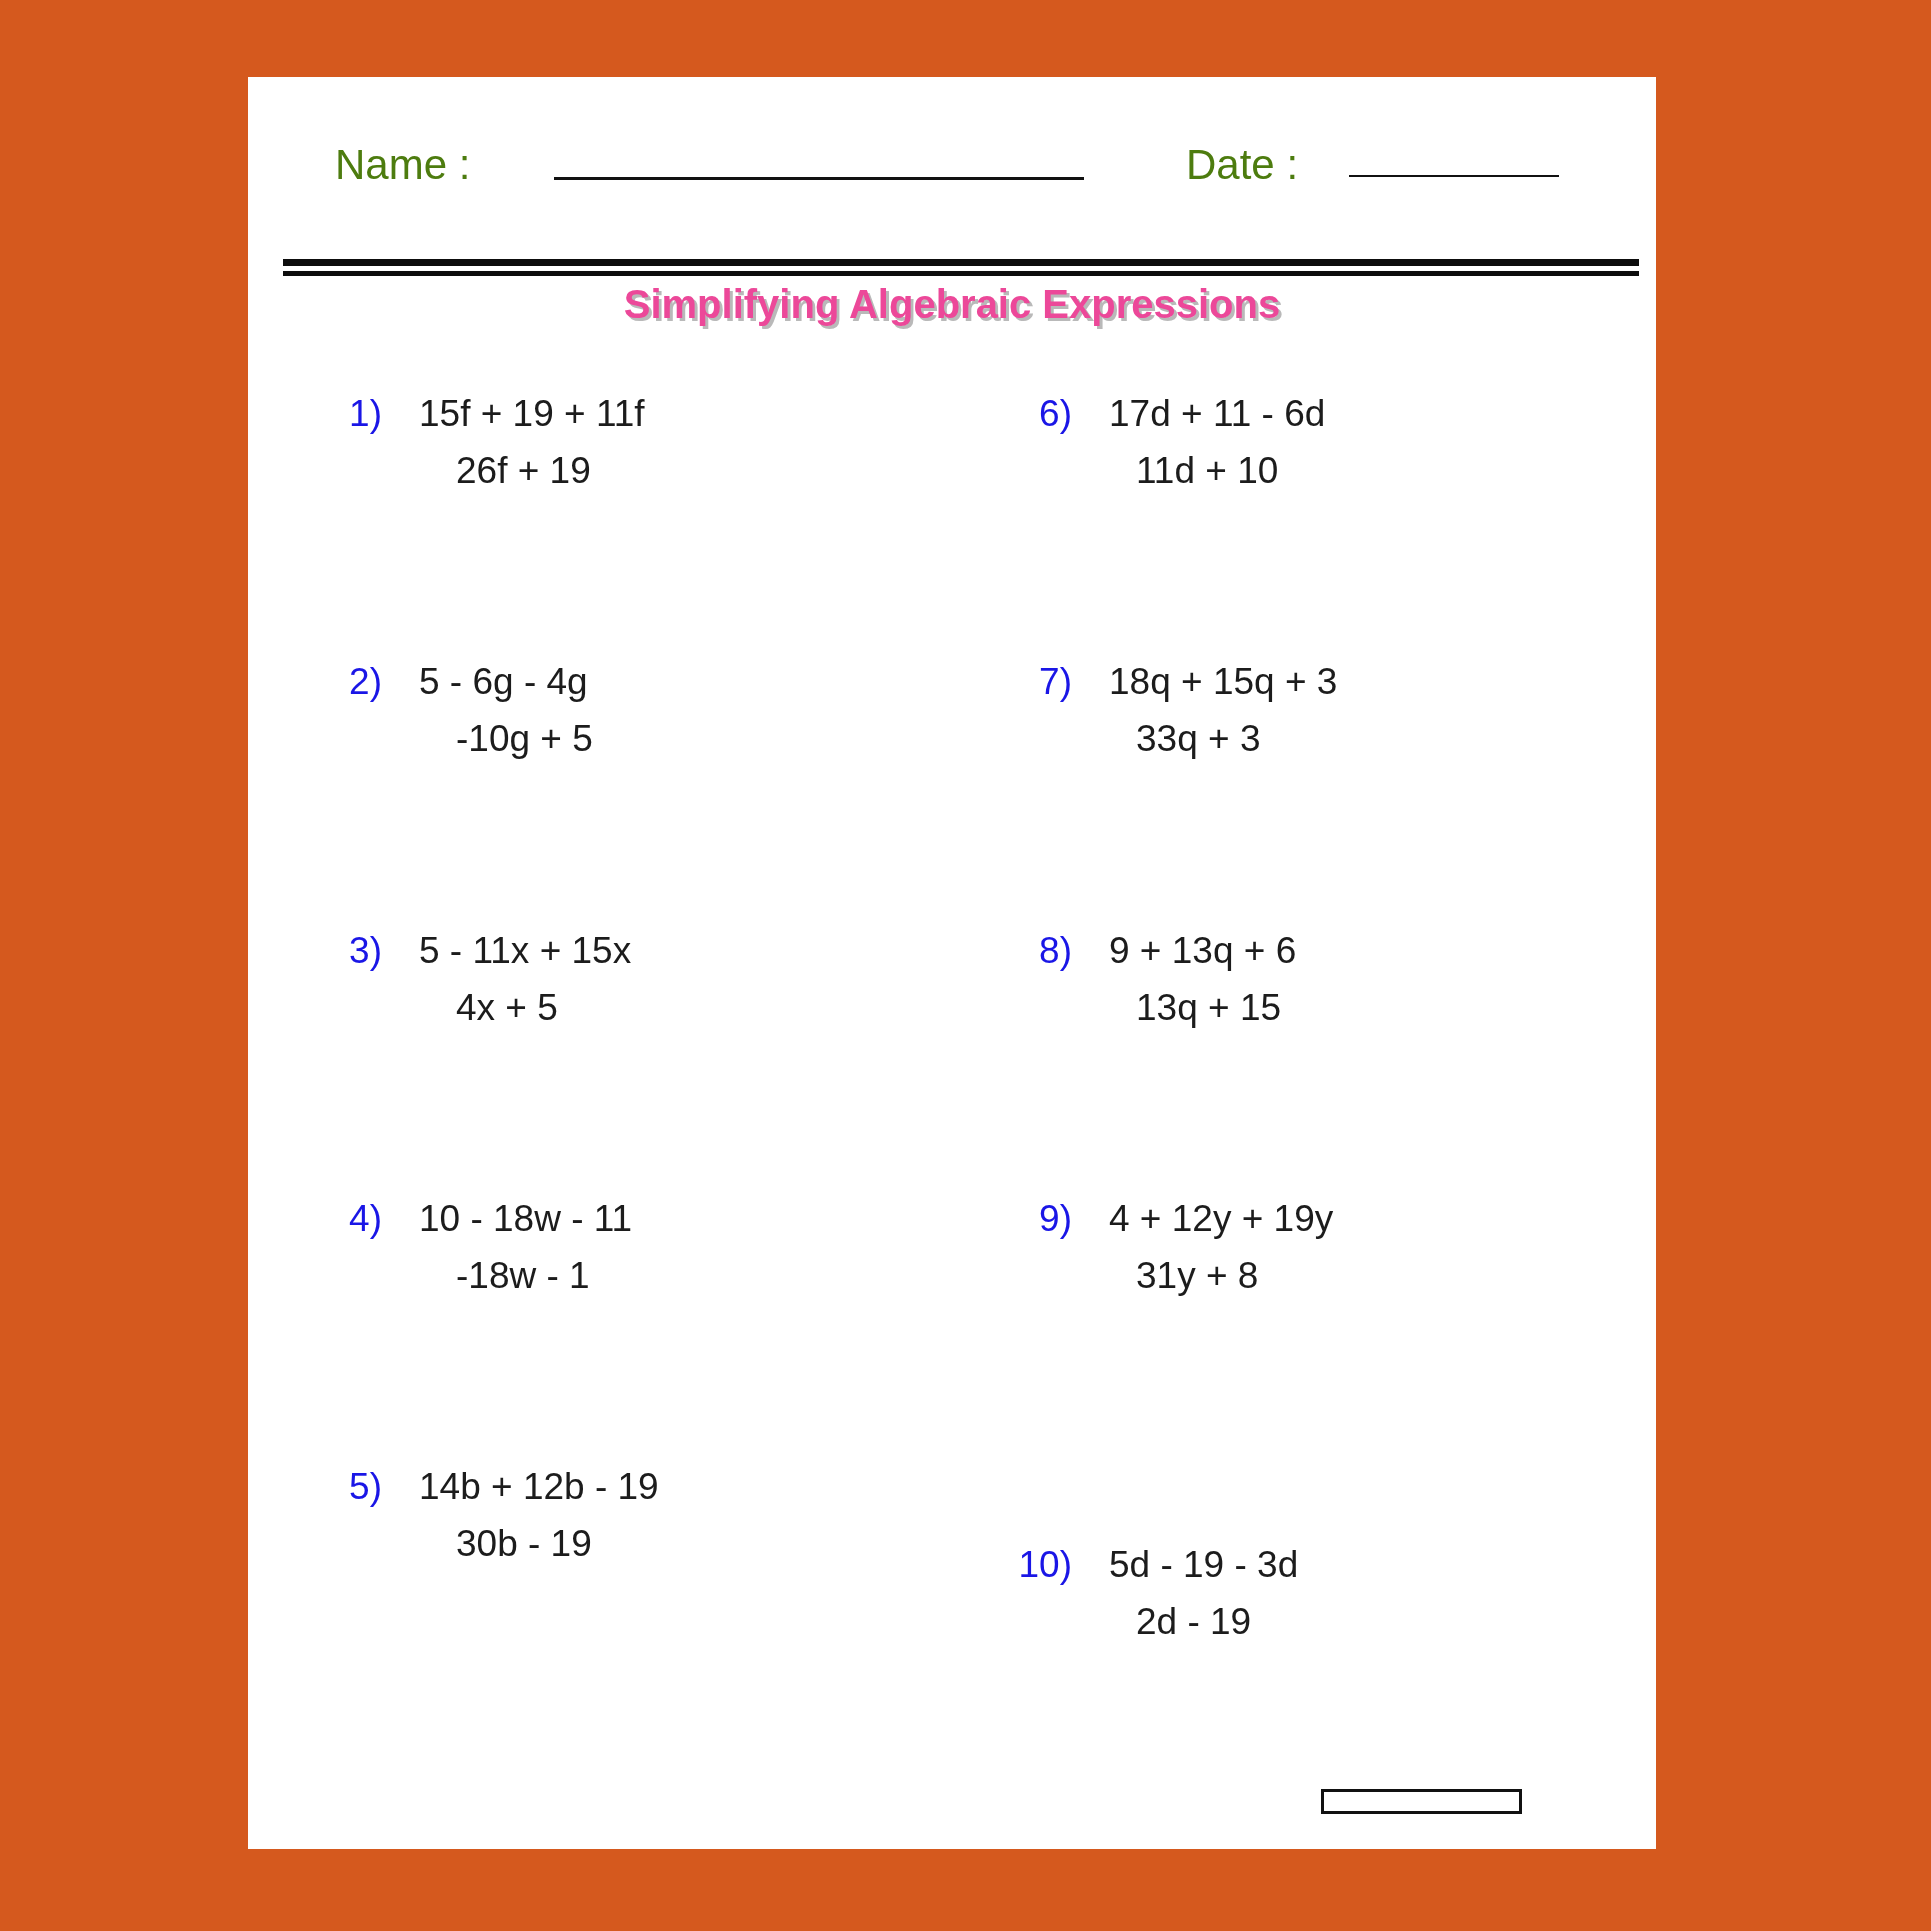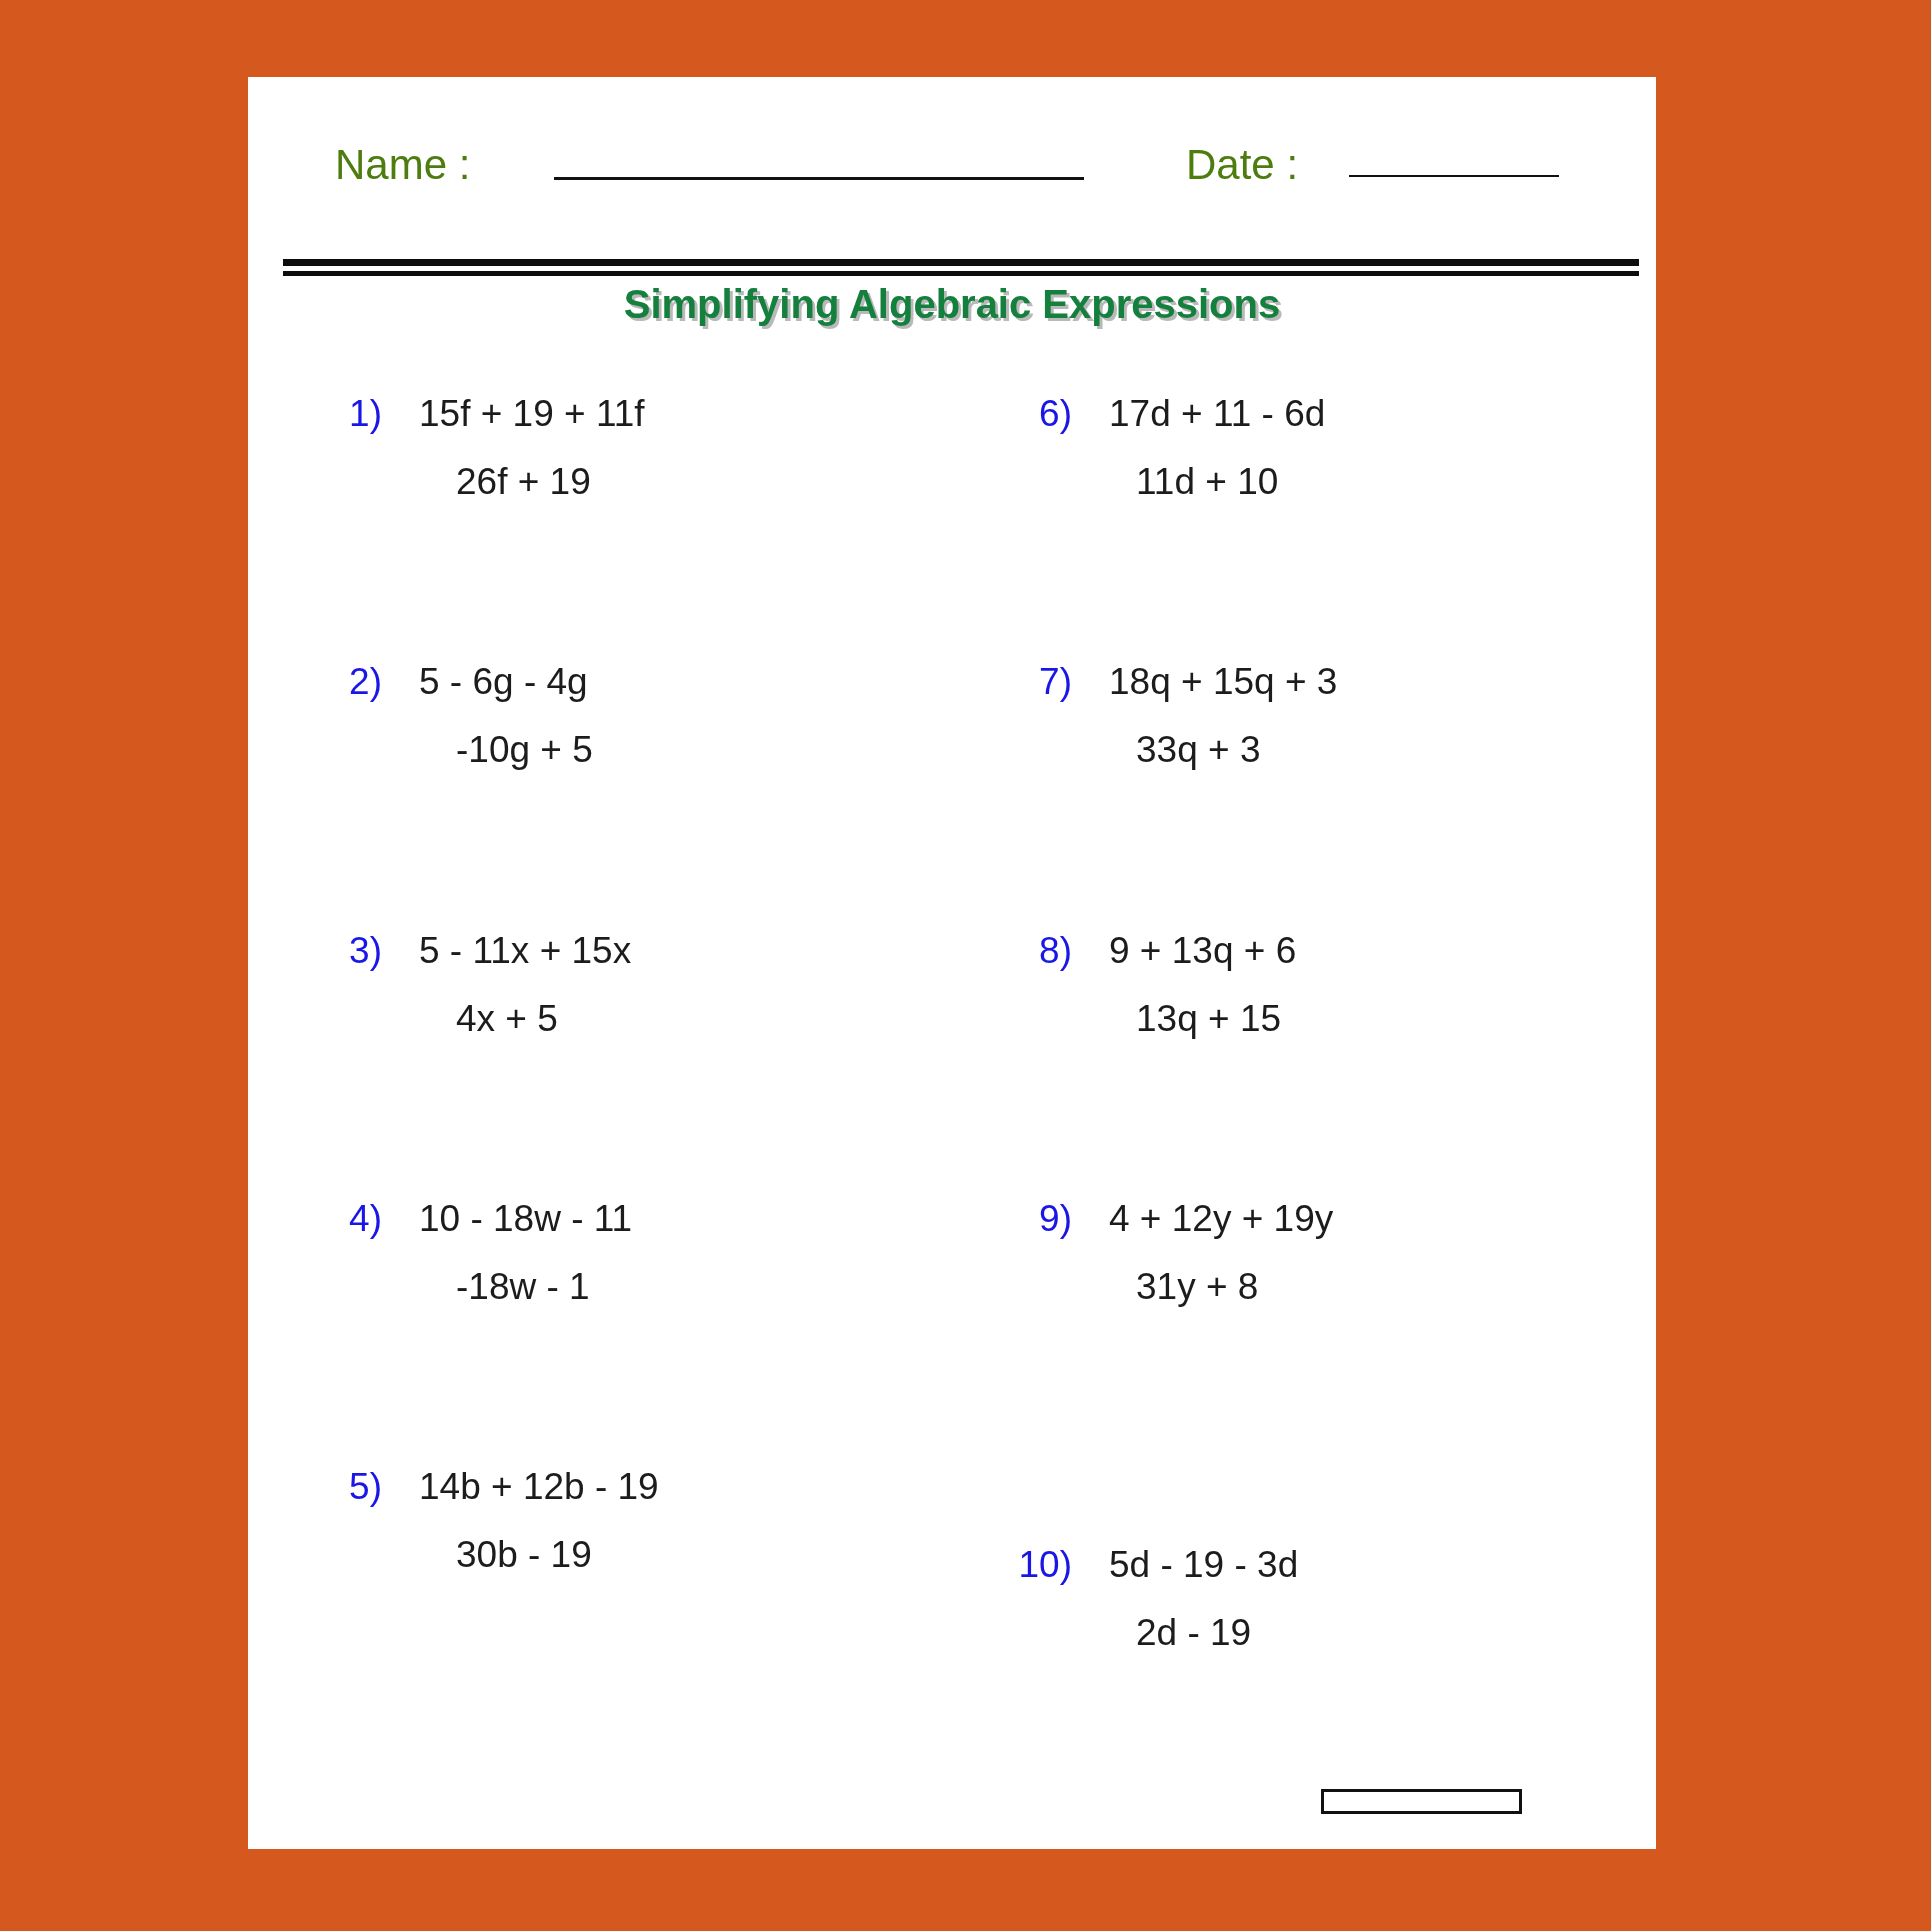--- a/index.html
+++ b/index.html
@@ -51,21 +51,21 @@
   }
   
   .sheet-title {
     position: absolute;
     left: 0;
     top: 205px;
     width: 100%;
     text-align: center;
     font-size: 40px;
     font-weight: bold;
-    color: #15803d;
+    color: #ec4899;
     text-shadow: 2.9px 2.9px 0 #b9b9b9;
     letter-spacing: 0px;
   }
   
   .problem {
     position: absolute;
     font-size: 37px;
     line-height: 42px;
   }
   .q-line { display: flex; }
@@ -73,21 +73,21 @@
     width: 66px;
     text-align: right;
     color: #1A16E6;
     flex: 0 0 auto;
   }
   .p-expr {
     margin-left: 37px;
     white-space: nowrap;
   }
   .p-answer {
-    margin-top: 26px;
+    margin-top: 15px;
     white-space: nowrap;
   }
   .col1 .p-answer { padding-left: 140px; }
   .col2 .p-answer { padding-left: 130px; }
   
   .blank-box {
     position: absolute;
     left: 1073px;
     top: 1712px;
     width: 195px;

